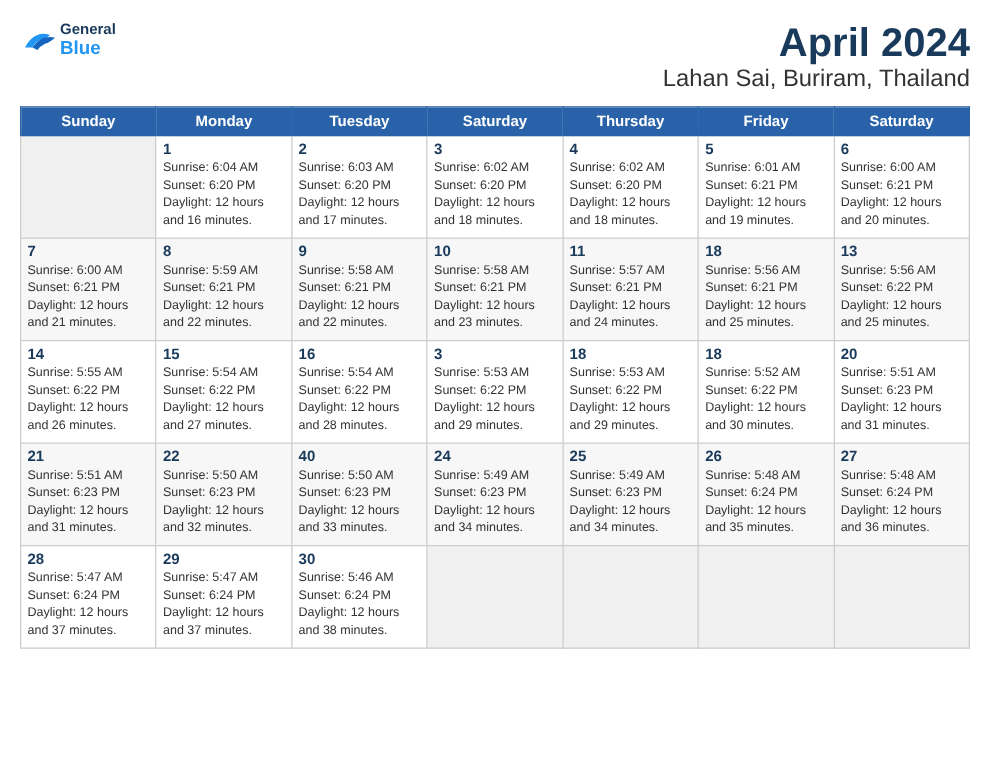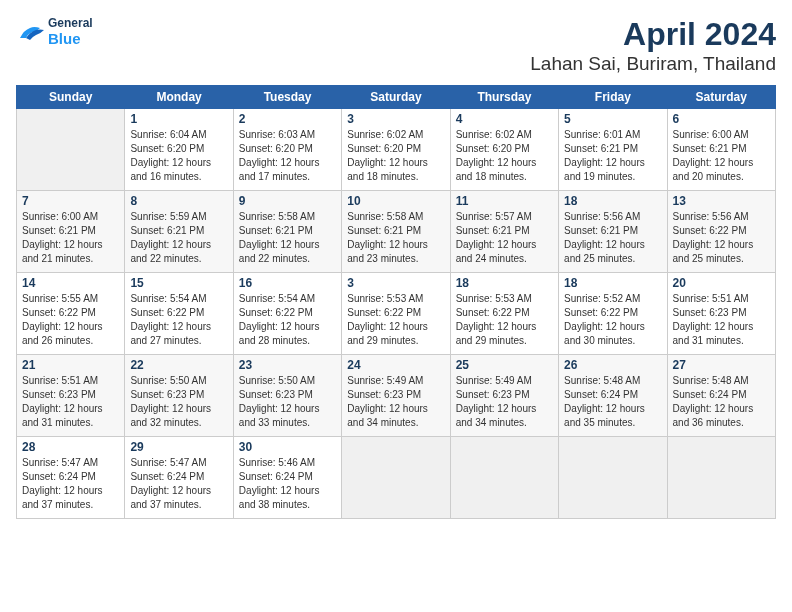--- a/index.html
+++ b/index.html
@@ -207,21 +207,21 @@
       <tr class="week-row">
         <td>
           <span class="day-num">21</span>
           <div class="day-info">Sunrise: 5:51 AM<br>Sunset: 6:23 PM<br>Daylight: 12 hours<br>and 31 minutes.</div>
         </td>
         <td>
           <span class="day-num">22</span>
           <div class="day-info">Sunrise: 5:50 AM<br>Sunset: 6:23 PM<br>Daylight: 12 hours<br>and 32 minutes.</div>
         </td>
         <td>
-          <span class="day-num">23</span>
+          <span class="day-num">40</span>
           <div class="day-info">Sunrise: 5:50 AM<br>Sunset: 6:23 PM<br>Daylight: 12 hours<br>and 33 minutes.</div>
         </td>
         <td>
           <span class="day-num">24</span>
           <div class="day-info">Sunrise: 5:49 AM<br>Sunset: 6:23 PM<br>Daylight: 12 hours<br>and 34 minutes.</div>
         </td>
         <td>
           <span class="day-num">25</span>
           <div class="day-info">Sunrise: 5:49 AM<br>Sunset: 6:23 PM<br>Daylight: 12 hours<br>and 34 minutes.</div>
         </td>

